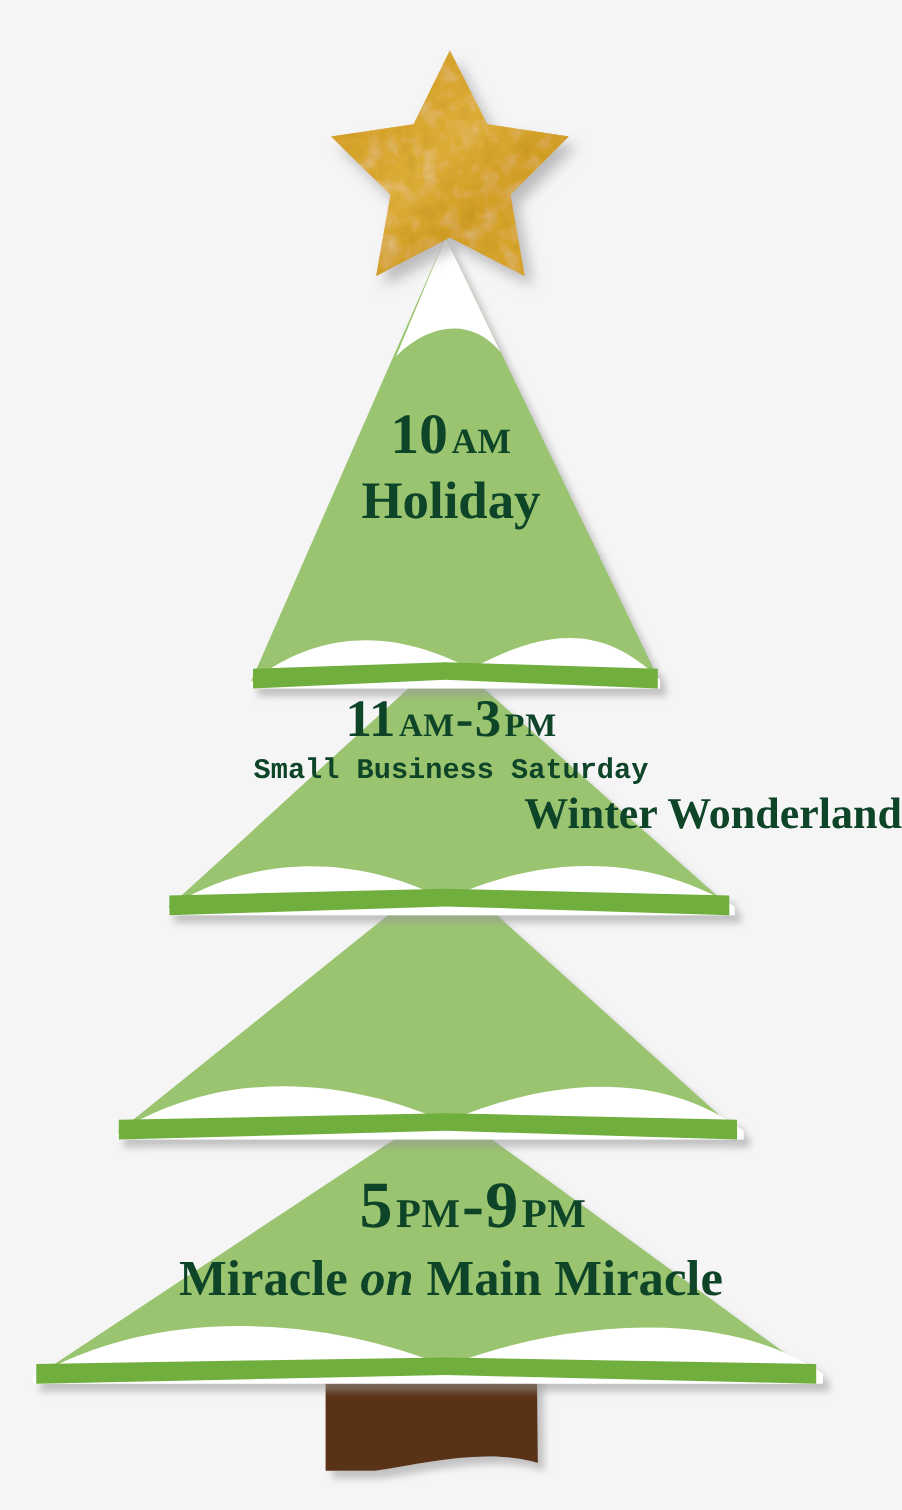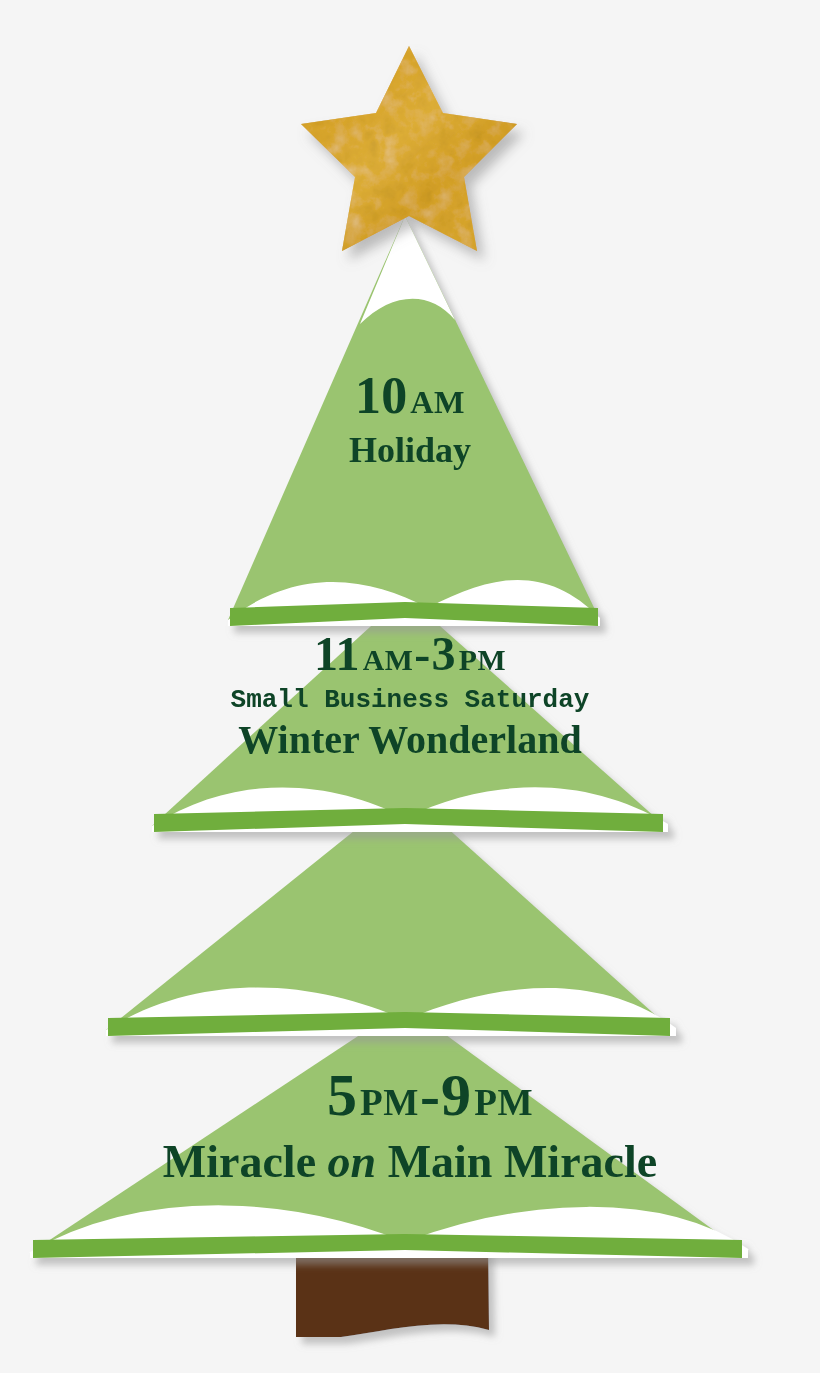--- a/index.html
+++ b/index.html
@@ -58,29 +58,29 @@
   .evt {
     font-weight: 700;
   }
   .ital {
     font-style: italic;
   }
 
   
   #tier-1-text { top: 370px; }
   #tier-1-text .time { font-size: 52px; }
-  #tier-1-text .evt  { font-size: 36px; }
+  #tier-1-text .evt  { font-size: 48px; }
   #tier-1-text .l2 { margin-top: 10px; }
   #tier-1-text .l3 { margin-top: 10px; }
 
   
   #tier-2-text { top: 630px; }
   #tier-2-text .time { font-size: 48px; }
   #tier-2-text .sub  { font-size: 26px; font-weight: 700; }
-  #tier-2-text .evt  { font-size: 40px; }
+  #tier-2-text .evt  { font-size: 40px; text-align: right; }
   #tier-2-text .l2 { margin-top: 9px; font-family: Liberation Mono, monospace; }
   #tier-2-text .l3 { margin-top: 7px; }
 
   
   #tier-3-text { top: 843px; }
   #tier-3-text .time { font-size: 46px; }
   #tier-3-text .evt  { font-size: 46px; }
   #tier-3-text .l2 { margin-top: 13px; }
 
   

